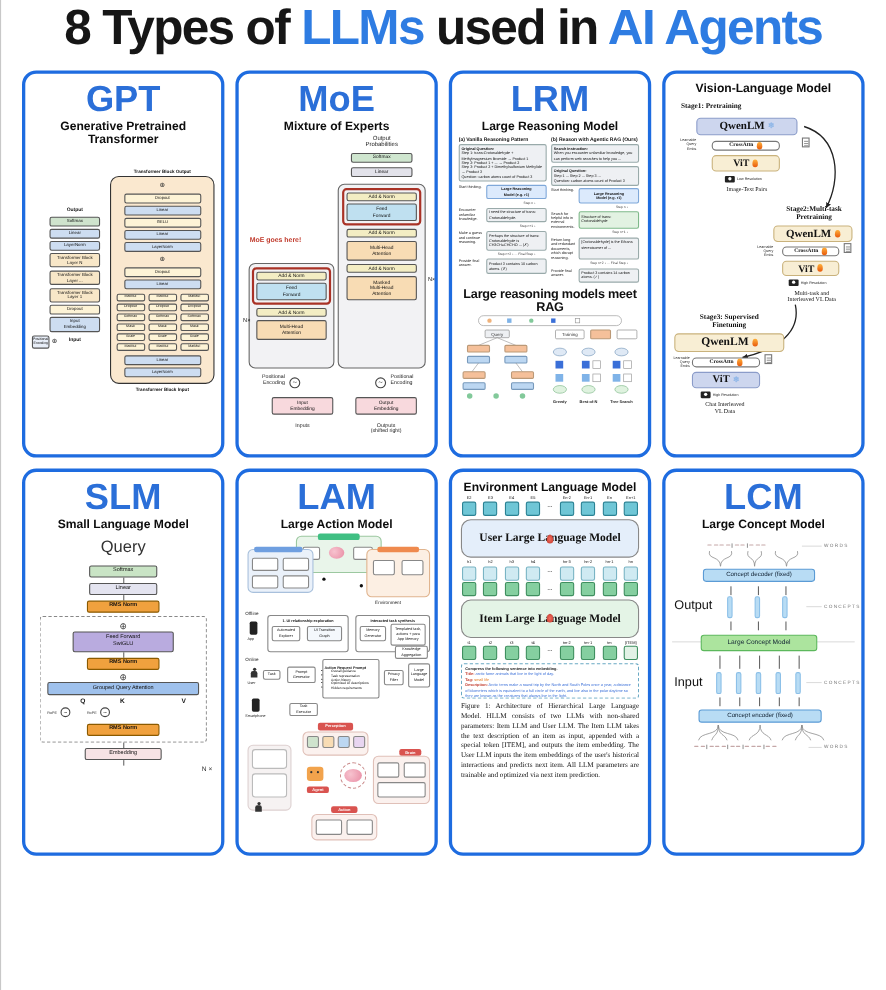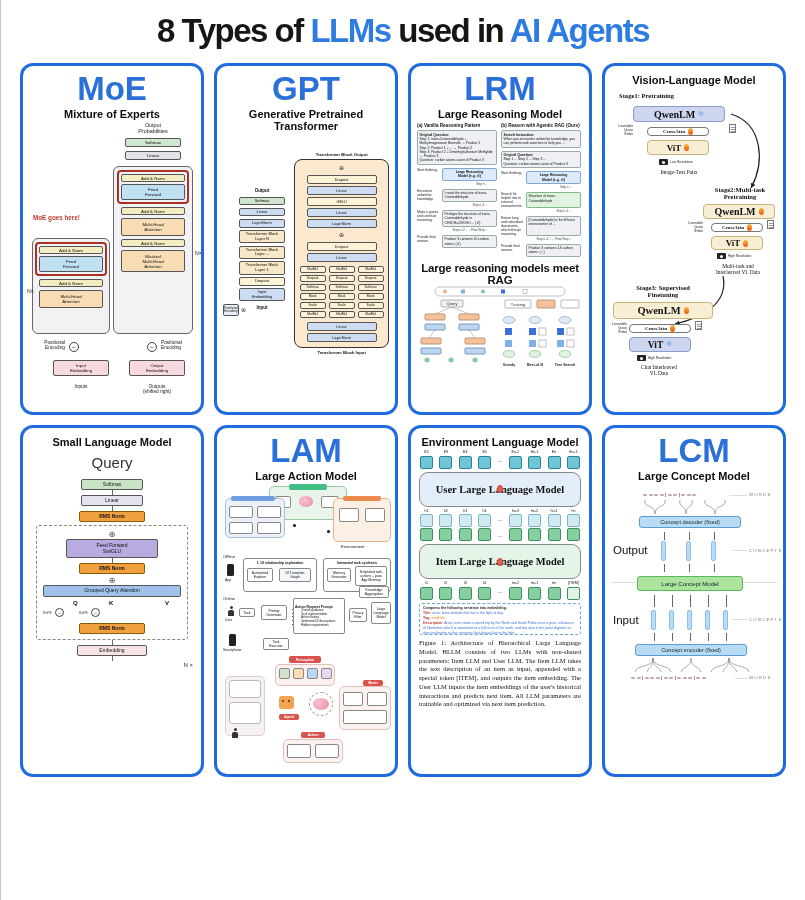--- a/index.html
+++ b/index.html
@@ -1,17 +1,17 @@
 <!DOCTYPE html>
 <html><head>
 <meta charset="utf-8">
 <style>
   *{box-sizing:border-box;margin:0;padding:0}
   body{width:805px;height:900px;background:#fff;font-family:"Liberation Sans",sans-serif;color:#111;position:relative;overflow:hidden;border-left:1px solid #c8c8c8}
-  .title{ text-align:center;padding-top:13px;font-size:33px;font-weight:bold;letter-spacing:-1.5px;color:#161616;line-height:1.1}
+  .title{ text-align:center;font-size:45px;font-weight:bold;letter-spacing:-1.5px;color:#161616;line-height:1.1}
   .title .blu{color:#2e7ce2}
   .grid{display:grid;grid-template-columns:repeat(4,184px);gap:10px;justify-content:center;margin-top:14px}
   .card{width:184px;height:352px;border:3px solid #1e6ce0;border-radius:13px;background:#fff;padding:5px 6px;overflow:hidden;position:relative}
   .ptitle{text-align:center;font-size:33px;font-weight:bold;color:#2b6fd8;line-height:1;margin-top:1px}
   .psub{text-align:center;font-size:11px;font-weight:bold;margin-top:3px;color:#0d0d0d}
   .b{border:1px solid #555;border-radius:2px;background:#fff;font-size:4px;line-height:1.15;text-align:center;display:flex;align-items:center;justify-content:center;overflow:hidden;white-space:pre-line}
   .abs{position:absolute}
   .pre{white-space:pre-line}
   
   .gpt-body{display:flex;gap:6px;margin-top:18px}
@@ -144,71 +144,20 @@
   svg text{font-family:"Liberation Sans",sans-serif}
 </style>
 </head>
 <body>
 
 <h1 class="title"><span>8 Types of </span><span class="blu">LLMs</span><span> used in </span><span class="blu">AI Agents</span></h1>
 
 <div class="grid">
 
   <section class="card">
-    <div class="ptitle">MoE</div>
-    <div class="psub">Mixture of Experts</div>
-    <div class="moe-body">
-      <div class="moe-lab pre" style="left:84px;top:0;width:80px;font-size:5.4px">Output
-Probabilities</div>
-      <div class="b smx abs" style="left:96px;top:16px;width:56px">Softmax</div>
-      <div class="b lin abs" style="left:96px;top:29px;width:56px">Linear</div>
-      <div class="moe-note" style="left:4px;top:92px">MoE goes here!</div>
-      <div class="tower" style="left:84px;top:44px;width:80px;height:168px">
-        <div class="redwrap">
-          <div class="b an">Add &amp; Norm</div>
-          <div class="b ffb">Feed
-Forward</div>
-        </div>
-        <div class="b an">Add &amp; Norm</div>
-        <div class="b mhab">Multi-Head
-Attention</div>
-        <div class="b an">Add &amp; Norm</div>
-        <div class="b mmhab">Masked
-Multi-Head
-Attention</div>
-      </div>
-      <div class="tower" style="left:3px;top:116px;width:78px;height:96px">
-        <div class="redwrap">
-          <div class="b an">Add &amp; Norm</div>
-          <div class="b ffb">Feed
-Forward</div>
-        </div>
-        <div class="b an">Add &amp; Norm</div>
-        <div class="b mhab">Multi-Head
-Attention</div>
-      </div>
-      <div class="moe-lab" style="left:-2px;top:166px;font-size:5.2px">N×</div>
-      <div class="moe-lab" style="left:166px;top:128px;font-size:5.2px">N×</div>
-      <div class="pcirc" style="left:40px;top:220px">～</div>
-      <div class="pcirc" style="left:118px;top:220px">～</div>
-      <div class="moe-lab pre" style="left:0px;top:218px;width:36px;text-align:right">Positional
-Encoding</div>
-      <div class="moe-lab pre" style="left:132px;top:218px;width:36px;text-align:left">Positional
-Encoding</div>
-      <div class="b embx abs" style="left:24px;top:238px;width:56px">Input
-Embedding</div>
-      <div class="b embx abs" style="left:100px;top:238px;width:56px">Output
-Embedding</div>
-      <div class="moe-lab" style="left:24px;top:262px;width:56px">Inputs</div>
-      <div class="moe-lab pre" style="left:100px;top:262px;width:56px">Outputs
-(shifted right)</div>
-    </div>
-  </section>
-
-  <section class="card">
     <div class="ptitle">GPT</div>
     <div class="psub">Generative Pretrained Transformer</div>
     <div class="gpt-body">
       <div class="gpt-leftwrap">
         <div class="gpt-left">
             <div class="b">Output</div>
             <div class="b">Softmax</div>
             <div class="b">Linear</div>
             <div class="b">LayerNorm</div>
             <div class="b">Transformer Block
@@ -268,20 +217,71 @@
                 <div class="b">MatMul</div>
               </div>
           </div>
           <div class="stack gpt-post">
               <div class="b">Linear</div>
               <div class="b">LayerNorm</div>
             </div>
         </div>
         <div class="microlabel">Transformer Block Input</div>
       </div>
+    </div>
+  </section>
+
+  <section class="card">
+    <div class="ptitle">MoE</div>
+    <div class="psub">Mixture of Experts</div>
+    <div class="moe-body">
+      <div class="moe-lab pre" style="left:84px;top:0;width:80px;font-size:5.4px">Output
+Probabilities</div>
+      <div class="b smx abs" style="left:96px;top:16px;width:56px">Softmax</div>
+      <div class="b lin abs" style="left:96px;top:29px;width:56px">Linear</div>
+      <div class="moe-note" style="left:4px;top:92px">MoE goes here!</div>
+      <div class="tower" style="left:84px;top:44px;width:80px;height:168px">
+        <div class="redwrap">
+          <div class="b an">Add &amp; Norm</div>
+          <div class="b ffb">Feed
+Forward</div>
+        </div>
+        <div class="b an">Add &amp; Norm</div>
+        <div class="b mhab">Multi-Head
+Attention</div>
+        <div class="b an">Add &amp; Norm</div>
+        <div class="b mmhab">Masked
+Multi-Head
+Attention</div>
+      </div>
+      <div class="tower" style="left:3px;top:116px;width:78px;height:96px">
+        <div class="redwrap">
+          <div class="b an">Add &amp; Norm</div>
+          <div class="b ffb">Feed
+Forward</div>
+        </div>
+        <div class="b an">Add &amp; Norm</div>
+        <div class="b mhab">Multi-Head
+Attention</div>
+      </div>
+      <div class="moe-lab" style="left:-2px;top:166px;font-size:5.2px">N×</div>
+      <div class="moe-lab" style="left:166px;top:128px;font-size:5.2px">N×</div>
+      <div class="pcirc" style="left:40px;top:220px">～</div>
+      <div class="pcirc" style="left:118px;top:220px">～</div>
+      <div class="moe-lab pre" style="left:0px;top:218px;width:36px;text-align:right">Positional
+Encoding</div>
+      <div class="moe-lab pre" style="left:132px;top:218px;width:36px;text-align:left">Positional
+Encoding</div>
+      <div class="b embx abs" style="left:24px;top:238px;width:56px">Input
+Embedding</div>
+      <div class="b embx abs" style="left:100px;top:238px;width:56px">Output
+Embedding</div>
+      <div class="moe-lab" style="left:24px;top:262px;width:56px">Inputs</div>
+      <div class="moe-lab pre" style="left:100px;top:262px;width:56px">Outputs
+(shifted right)</div>
     </div>
   </section>
 
   <section class="card">
     <div class="ptitle">LRM</div>
     <div class="psub">Large Reasoning Model</div>
     <div class="lrm-cols">
       <div class="lrm-col">
         <div class="lrm-h">(a) Vanilla Reasoning Pattern</div>
         <div class="lrm-b"><span class="k">Original Question:</span><span>Step 1: trans-Crotonaldehyde + Methylmagnesium Bromide → Product 1
@@ -460,20 +460,21 @@
           <span class="snow">❄</span>
         </div>
       <div class="cam" style="left:26px;top:265px"></div>
       <div class="vlm-small" style="left:37px;top:266px;text-align:left">High Resolution</div>
       <div class="vlm-cap" style="left:4px;top:274px;width:88px">Chat Interleaved
 VL Data</div>
     </div>
   </section>
 
   <section class="card">
+    <div class="ptitle">SLM</div>
     <div class="psub">Small Language Model</div>
     <div class="slm-body">
       <div class="slm-model">Query</div>
       <div class="b grn">Softmax</div>
       <div class="varrow"></div>
       <div class="b lvd">Linear</div>
       <div class="varrow"></div>
       <div class="b org">RMS Norm</div>
       <div class="slm-dash">
         <div class="oplus" style="font-size:8px">⊕</div>

